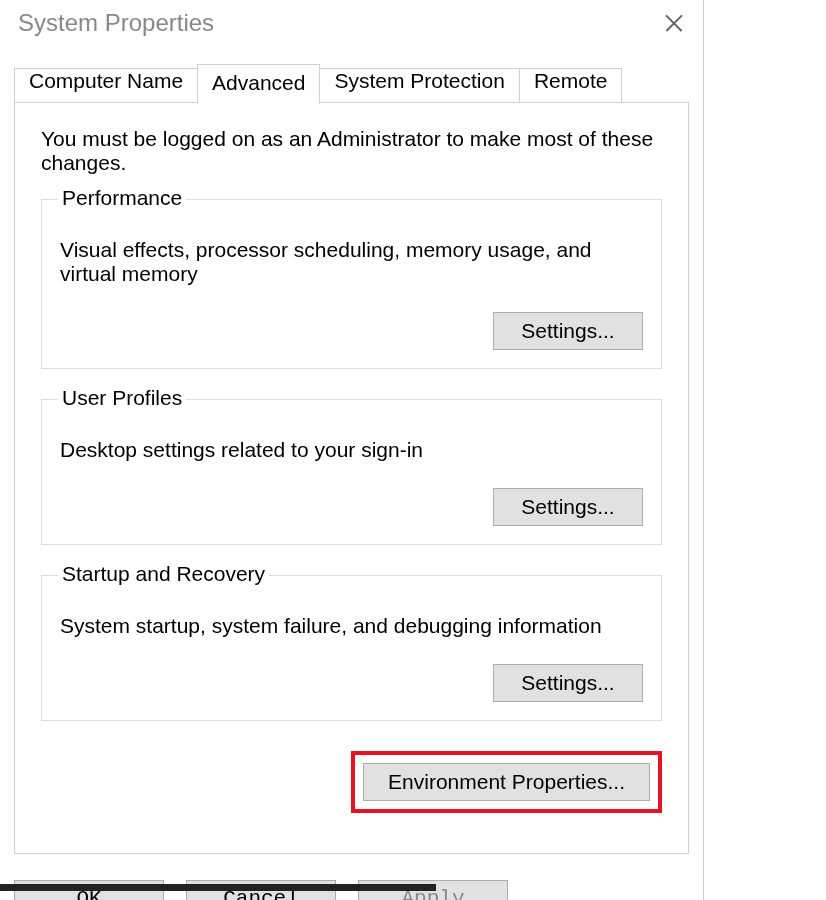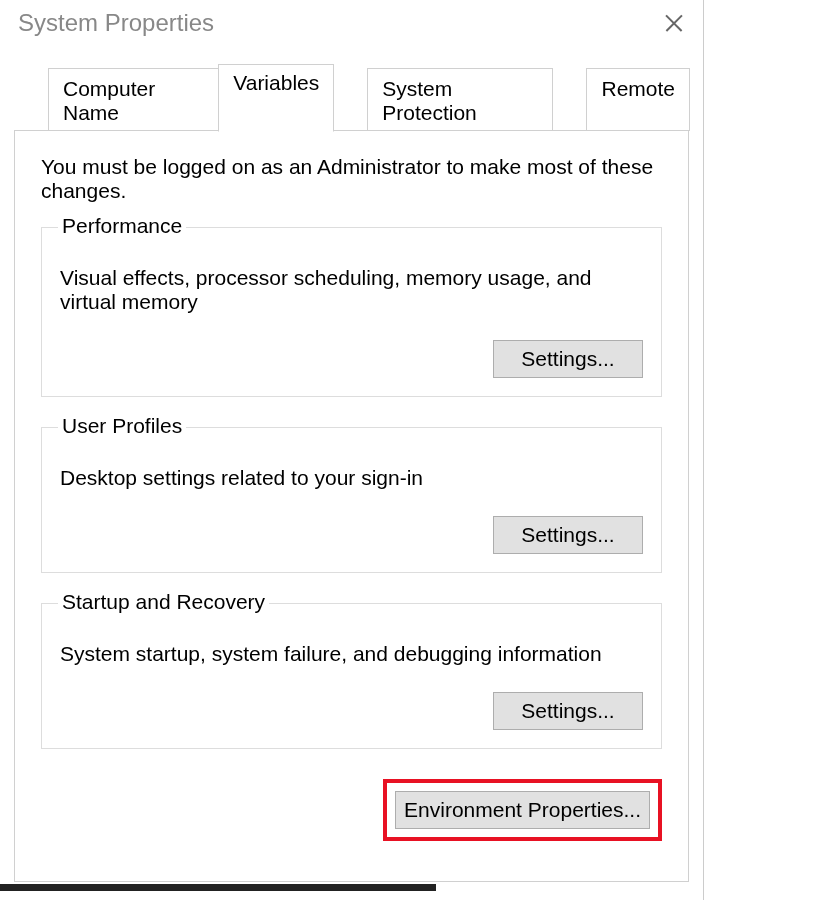--- a/index.html
+++ b/index.html
@@ -68,24 +68,23 @@
       background: #fff;
       position: relative;
       z-index: 1;
       cursor: pointer;
       margin-right: -1px;
       font-size: 21px;
       color: #000;
     }
     .tab.inactive {
       margin-top: 4px;
-      padding-top: 8px;
+      padding-top: 0;
       padding-bottom: 6px;
       z-index: 0;
-      margin-left: 34px;
     }
     .tab.active {
       background: #fff;
       z-index: 2;
       border-bottom: 1px solid #fff;
       margin-bottom: -1px;
     }
     .tab-panel {
       margin: 0 14px 14px 14px;
       border: 1px solid #d0d0d0;
@@ -115,21 +114,21 @@
       margin-top: 20px;
     }
     .fieldset-footer {
       display: flex;
       justify-content: flex-end;
       margin-top: 26px;
     }
     .btn {
       background: #e1e1e1;
       border: 1px solid #adadad;
-      padding: 6px 8px;
+      padding: 6px 24px;
       font-size: 21px;
       font-family: inherit;
       cursor: pointer;
       min-width: 150px;
       text-align: center;
     }
     .env-row {
       display: flex;
       justify-content: flex-end;
       margin-top: 12px;
@@ -165,21 +164,21 @@
 
 <div class="dialog">
 
   <div class="titlebar">
     <span class="title">System Properties</span>
     <div class="close-icon"></div>
   </div>
 
   <div class="tabbar">
     <div class="tab inactive"><span>Computer Name</span></div>
-    <div class="tab active"><span>Variables</span></div>
+    <div class="tab active"><span>Advanced</span></div>
     <div class="tab inactive"><span>System Protection</span></div>
     <div class="tab inactive"><span>Remote</span></div>
   </div>
 
   <div class="tab-panel">
 
     <div class="intro-text">You must be logged on as an Administrator to make most of these changes.</div>
 
     <div class="fieldset">
       <div class="legend">Performance</div>

